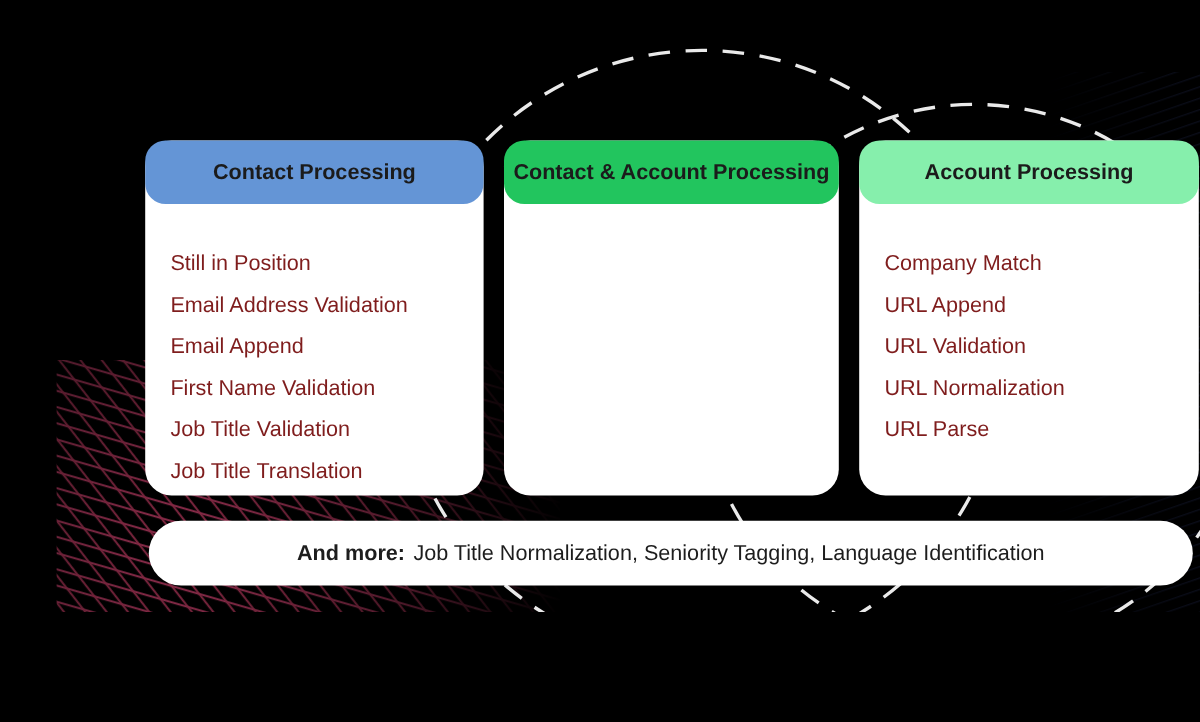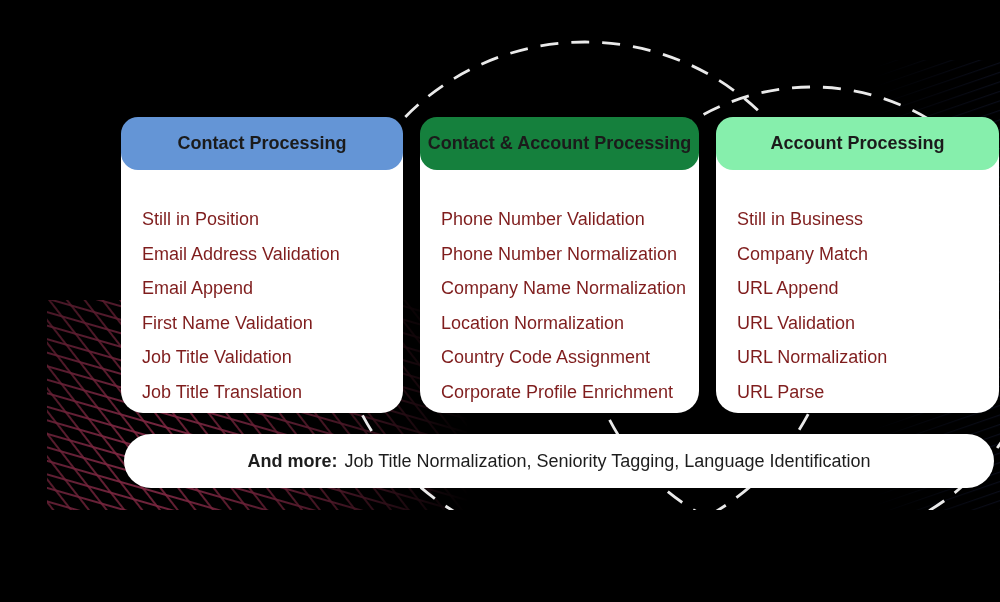--- a/index.html
+++ b/index.html
@@ -89,35 +89,26 @@
       <div class="card-item">Still in Position</div>
       <div class="card-item">Email Address Validation</div>
       <div class="card-item">Email Append</div>
       <div class="card-item">First Name Validation</div>
       <div class="card-item">Job Title Validation</div>
       <div class="card-item">Job Title Translation</div>
     </div>
   </div>
 
   <div class="card card-2">
-    <div class="card-header" style="background-color: #15803d;">Contact &amp; Account Processing</div>
-    <div class="card-items">
-      <div class="card-item">Phone Number Validation</div>
-      <div class="card-item">Phone Number Normalization</div>
-      <div class="card-item">Company Name Normalization</div>
-      <div class="card-item">Location Normalization</div>
-      <div class="card-item">Country Code Assignment</div>
-      <div class="card-item">Corporate Profile Enrichment</div>
-    </div>
+    <div class="card-header" style="background-color: #22c55e;">Contact &amp; Account Processing</div>
   </div>
 
   <div class="card card-3">
     <div class="card-header" style="background-color: #86efac;">Account Processing</div>
     <div class="card-items">
-      <div class="card-item">Still in Business</div>
       <div class="card-item">Company Match</div>
       <div class="card-item">URL Append</div>
       <div class="card-item">URL Validation</div>
       <div class="card-item">URL Normalization</div>
       <div class="card-item">URL Parse</div>
     </div>
   </div>
 
   <div class="footer-bar">
     <span class="footer-lead">And more:</span>

